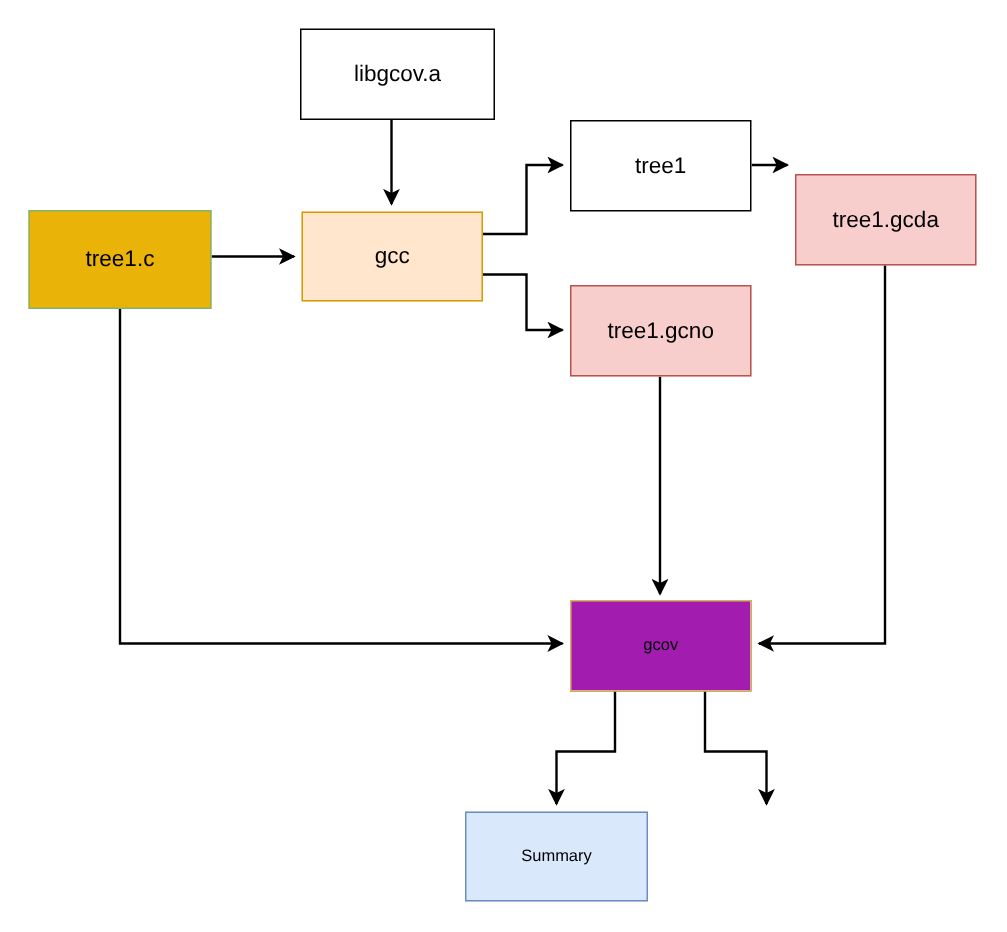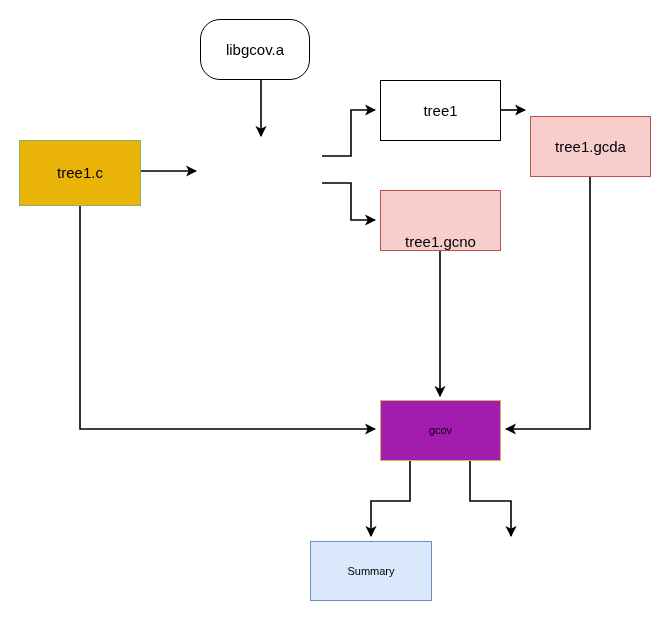--- a/index.html
+++ b/index.html
@@ -33,26 +33,26 @@
     color: #000000;
     line-height: 1.15;
     border-style: solid;
     border-width: 1px;
   }
   .node-label {
     display: block;
     padding: 0 4px;
   }
   
-  #node-libgcov  { left: 200px; top: 19px;  width: 110px; height: 61px;  font-size: 15px; border-radius: 20px; }
+  #node-libgcov  { left: 200px; top: 19px;  width: 130px; height: 61px;  font-size: 15px; }
   #node-tree1c   { left: 19px;  top: 140px; width: 122px; height: 66px;  font-size: 15px; }
   #node-gcc      { left: 201px; top: 141px; width: 121px; height: 60px;  font-size: 15px; }
   #node-tree1    { left: 380px; top: 80px;  width: 121px; height: 61px;  font-size: 15px; }
   #node-gcda     { left: 530px; top: 80px;  width: 121px; height: 61px;  font-size: 15px; }
-  #node-gcno     { left: 380px; top: 190px; width: 121px; height: 61px;  font-size: 15px; align-items: flex-end; }
+  #node-gcno     { left: 380px; top: 190px; width: 121px; height: 61px;  font-size: 15px; }
   #node-gcov     { left: 380px; top: 400px; width: 121px; height: 61px;  font-size: 11px; }
   #node-summary  { left: 310px; top: 541px; width: 122px; height: 60px;  font-size: 11px; }
   #node-gcovout  { left: 450px; top: 541px; width: 122px; height: 60px;  font-size: 11px; }
 </style>
 </head>
 <body>
 
 <div id="canvas">
 
   <svg id="edges" viewBox="0 0 671 621" width="671" height="621" xmlns="http://www.w3.org/2000/svg">
@@ -84,20 +84,23 @@
   </svg>
 
   <div class="node" id="node-libgcov" style="background:#ffffff; border-color:#000000;">
     <span class="node-label">libgcov.a</span>
   </div>
 
   <div class="node" id="node-tree1c" style="background:#eab308; border-color:#82b366;">
     <span class="node-label">tree1.c</span>
   </div>
 
+  <div class="node" id="node-gcc" style="background:#ffe6cc; border-color:#d79b00;">
+    <span class="node-label">gcc</span>
+  </div>
 
   <div class="node" id="node-tree1" style="background:#ffffff; border-color:#000000;">
     <span class="node-label">tree1</span>
   </div>
 
   <div class="node" id="node-gcda" style="background:#f8cecc; border-color:#b85450;margin-top:36px;">
     <span class="node-label">tree1.gcda</span>
   </div>
 
   <div class="node" id="node-gcno" style="background:#f8cecc; border-color:#b85450;">

